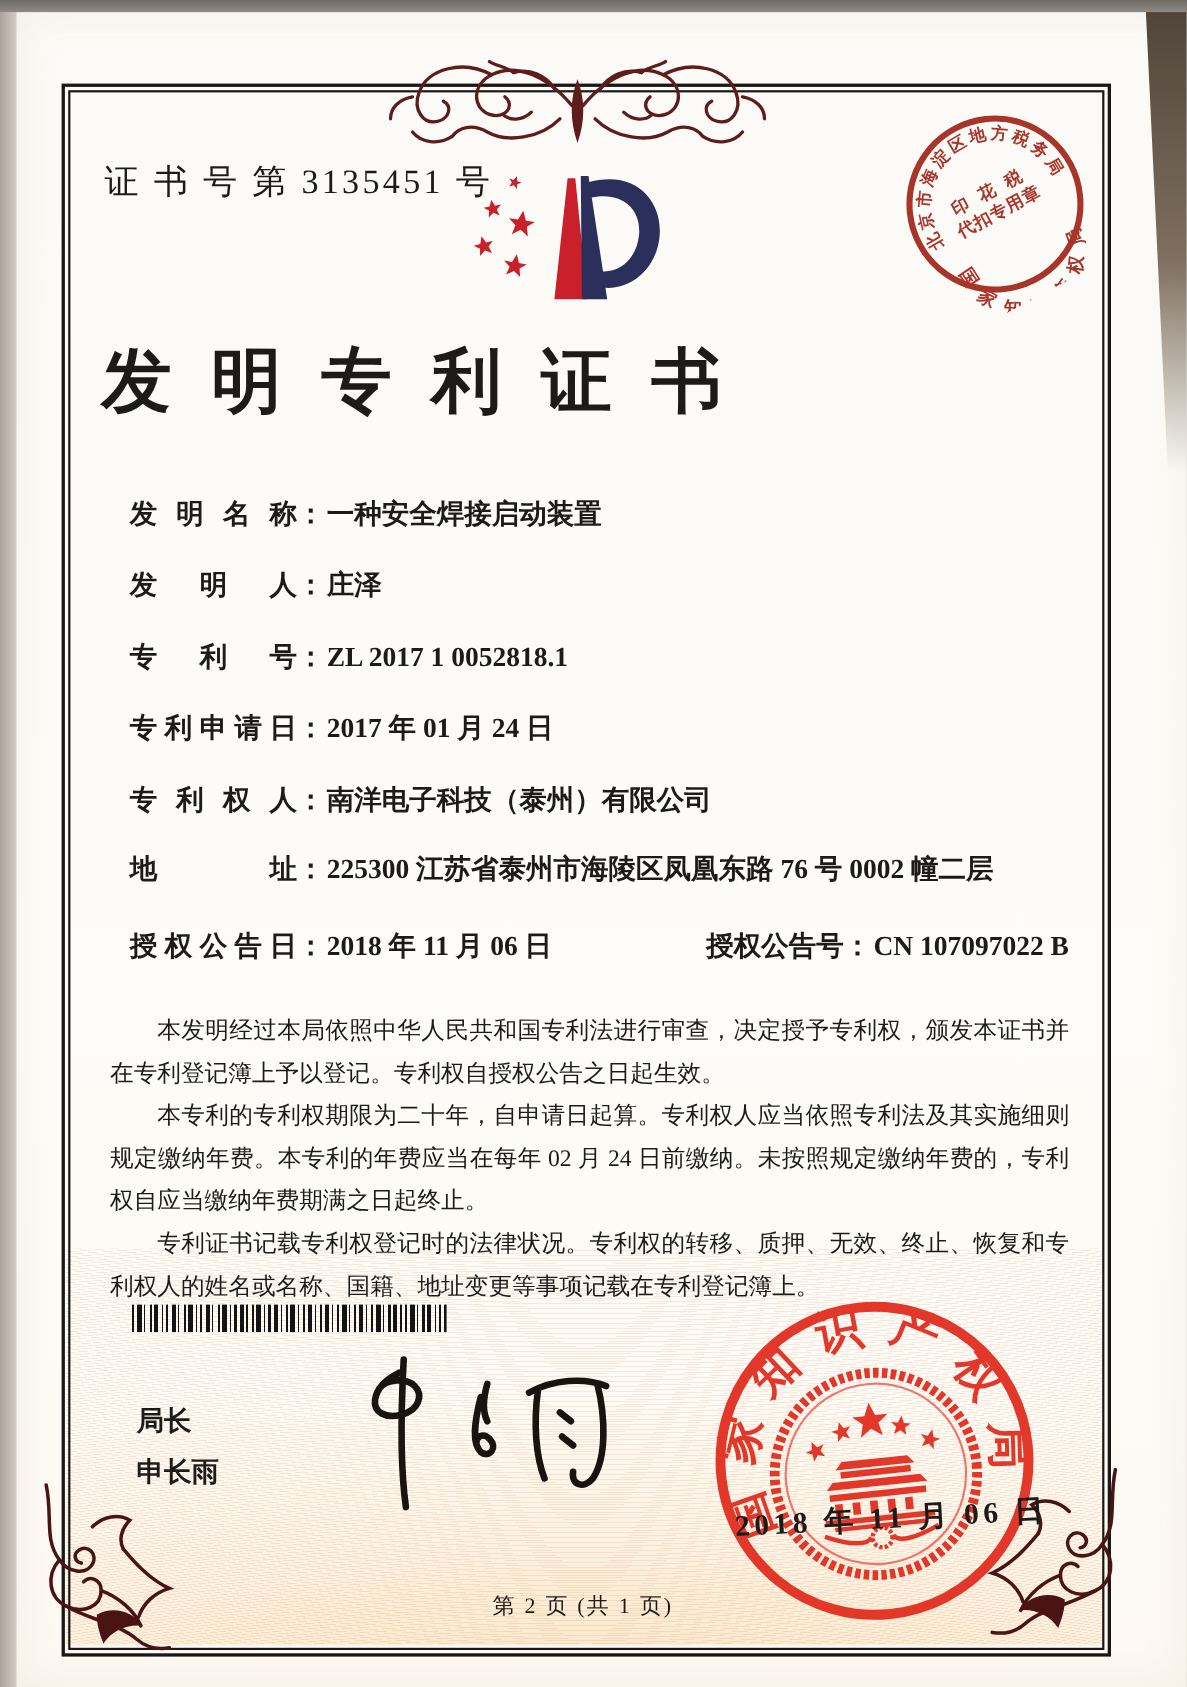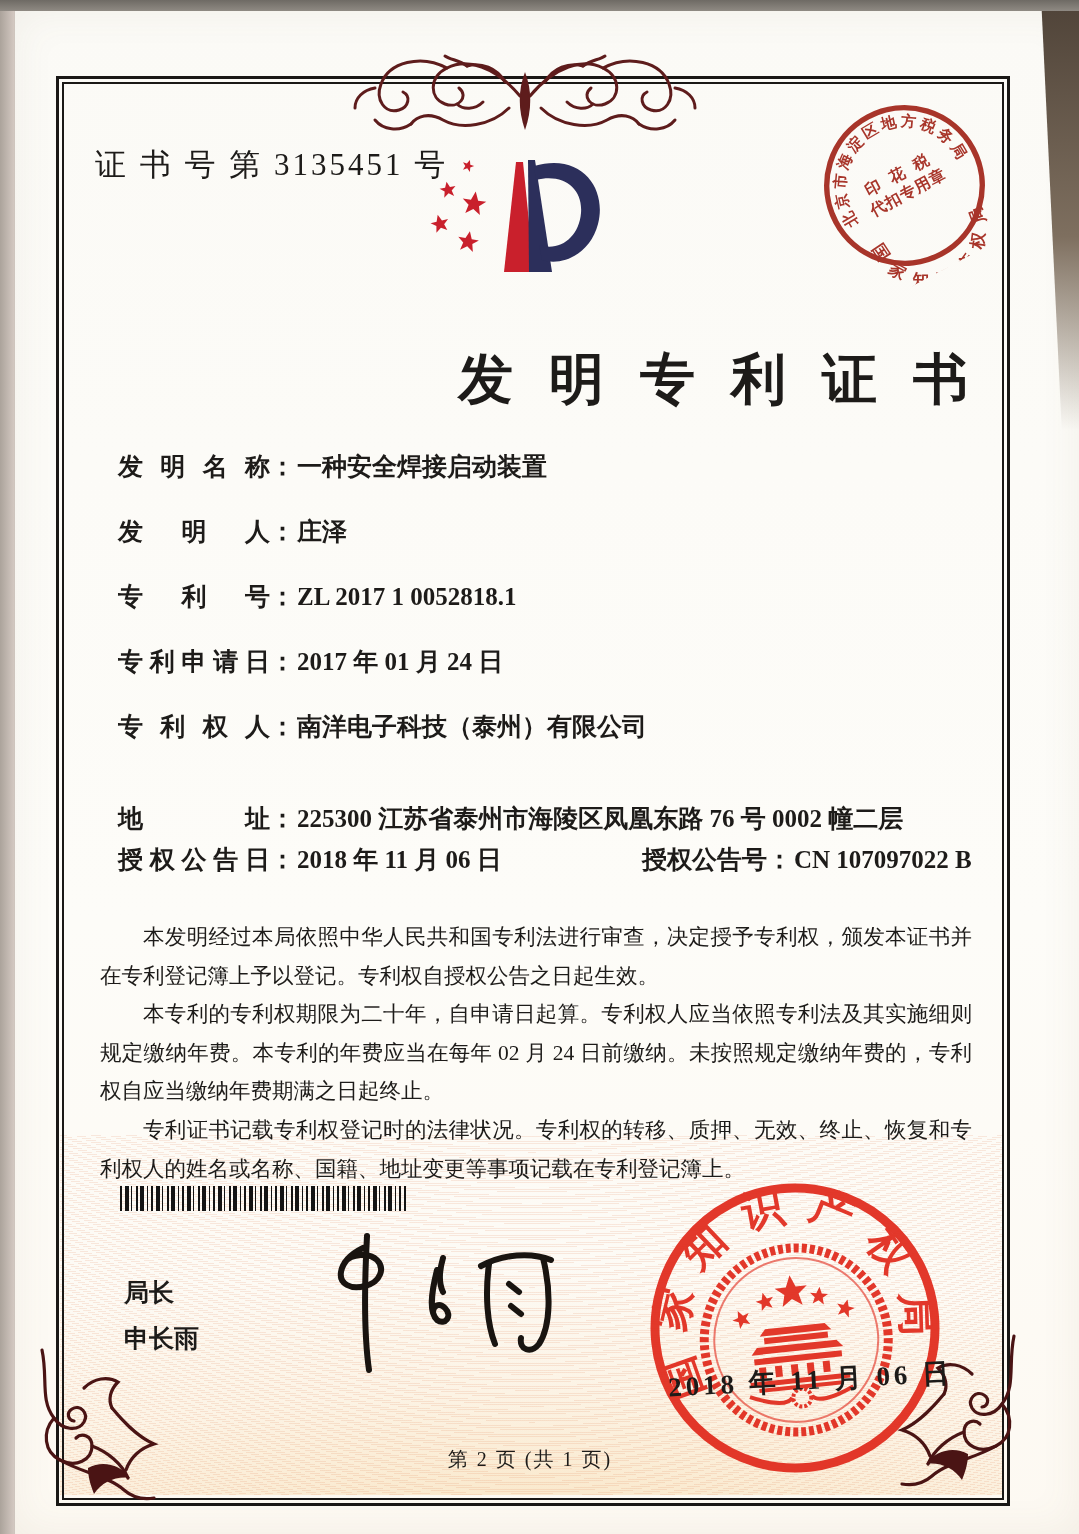--- a/index.html
+++ b/index.html
@@ -16,22 +16,22 @@
   .photo-corner{position:absolute;right:0;top:0;width:54px;height:430px;z-index:5;
     background:linear-gradient(180deg,#4f4338 0%,#7e6f5f 55%,rgba(130,115,98,0) 100%);
     clip-path:polygon(30% 0,100% 0,100% 100%,68% 100%);}
   .frame{position:absolute;left:56px;top:76px;width:948px;height:1424px;border:3px solid #1a1816;z-index:1;}
   .frame::after{content:"";position:absolute;inset:3px;border:2px solid #1a1816;}
   .guilloche{position:absolute;left:60px;top:1135px;width:944px;height:360px;z-index:1;pointer-events:none;
     background:
       repeating-radial-gradient(140% 120% at 50% 190%, rgba(221,118,72,.15) 0 2px, rgba(255,255,255,0) 2px 7px),
       radial-gradient(130% 100% at 50% 125%, rgba(244,205,140,.55) 0%, rgba(250,228,196,.3) 55%, rgba(255,255,255,0) 88%);}
   .cert-no{position:absolute;left:95px;top:144px;font-size:31px;letter-spacing:3px;z-index:3;}
-  .title{position:absolute;left:56px;top:303px;width:948px;text-align:right;z-index:3;
-    font-size:55px;font-weight:700;letter-spacing:36px;padding-left:36px;box-sizing:border-box;margin-top:40px;}
+  .title{position:absolute;left:56px;top:303px;width:948px;text-align:left;z-index:3;
+    font-size:64px;font-weight:700;letter-spacing:36px;padding-left:36px;box-sizing:border-box;}
   .ornament-dragons{position:absolute;left:335px;top:38px;z-index:2;}
   .corner-flourish{position:absolute;z-index:2;}
   .cf-left{left:28px;top:1348px;}
   .cf-right{left:888px;top:1334px;transform:scaleX(-1);}
   .logo{position:absolute;left:428px;top:146px;z-index:2;}
   .tax-stamp{position:absolute;left:812px;top:93px;z-index:4;transform:rotate(-28deg);}
   .fields{position:absolute;left:0;top:0;z-index:3;}
   .row{position:absolute;left:118px;font-size:25px;font-weight:600;white-space:nowrap;}
   .flabel{display:inline-block;width:152px;text-align:justify;text-align-last:justify;vertical-align:bottom;}
   .colon{display:inline-block;margin-right:2px;}
@@ -150,21 +150,21 @@
   </div>
   <div class="row" style="top:580px">
     <span class="flabel">专利号</span><span class="colon">：</span><span class="fvalue">ZL 2017 1 0052818.1</span>
   </div>
   <div class="row" style="top:645px">
     <span class="flabel">专利申请日</span><span class="colon">：</span><span class="fvalue">2017 年 01 月 24 日</span>
   </div>
   <div class="row" style="top:710px">
     <span class="flabel">专利权人</span><span class="colon">：</span><span class="fvalue">南洋电子科技（泰州）有限公司</span>
   </div>
-  <div class="row" style="top:802px">
+  <div class="row" style="top:773px">
     <span class="flabel">地址</span><span class="colon">：</span><span class="fvalue">225300  江苏省泰州市海陵区凤凰东路 76 号 0002 幢二层</span>
   </div>
   <div class="row" style="top:843px">
     <span class="flabel">授权公告日</span><span class="colon">：</span><span class="fvalue">2018 年 11 月 06 日</span>
     <span class="grant-2">
       <span class="glabel">授权公告号</span><span class="colon">：</span><span class="fvalue">CN 107097022 B</span>
     </span>
   </div>
 </div>
 

